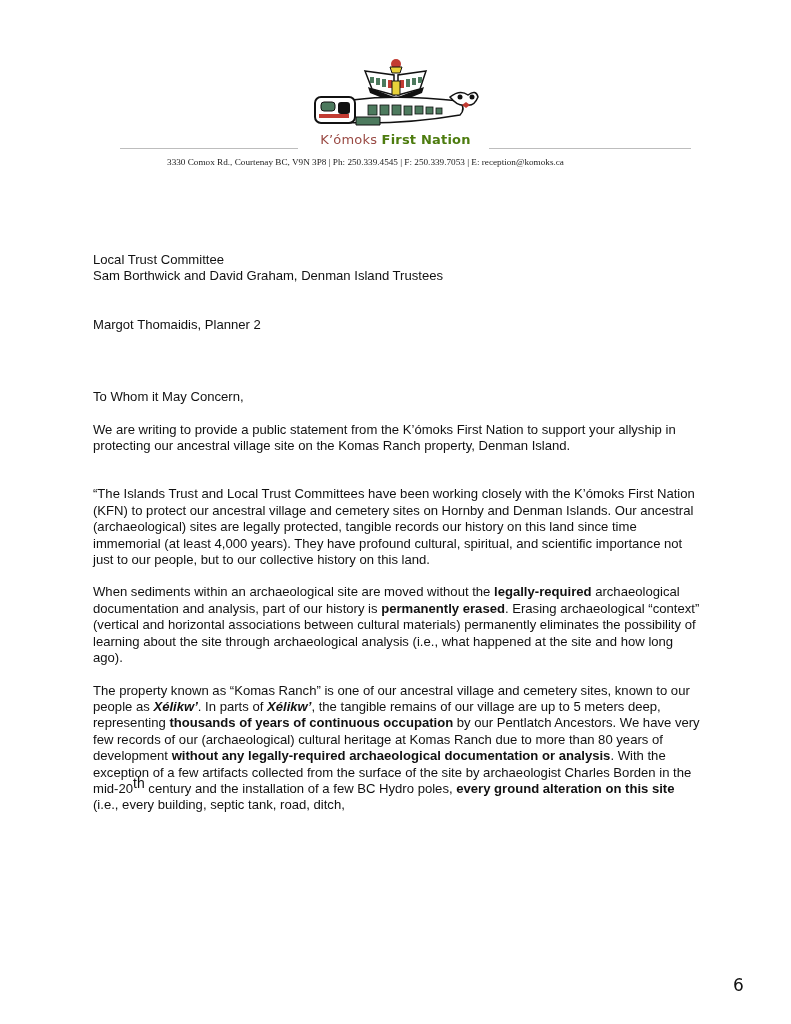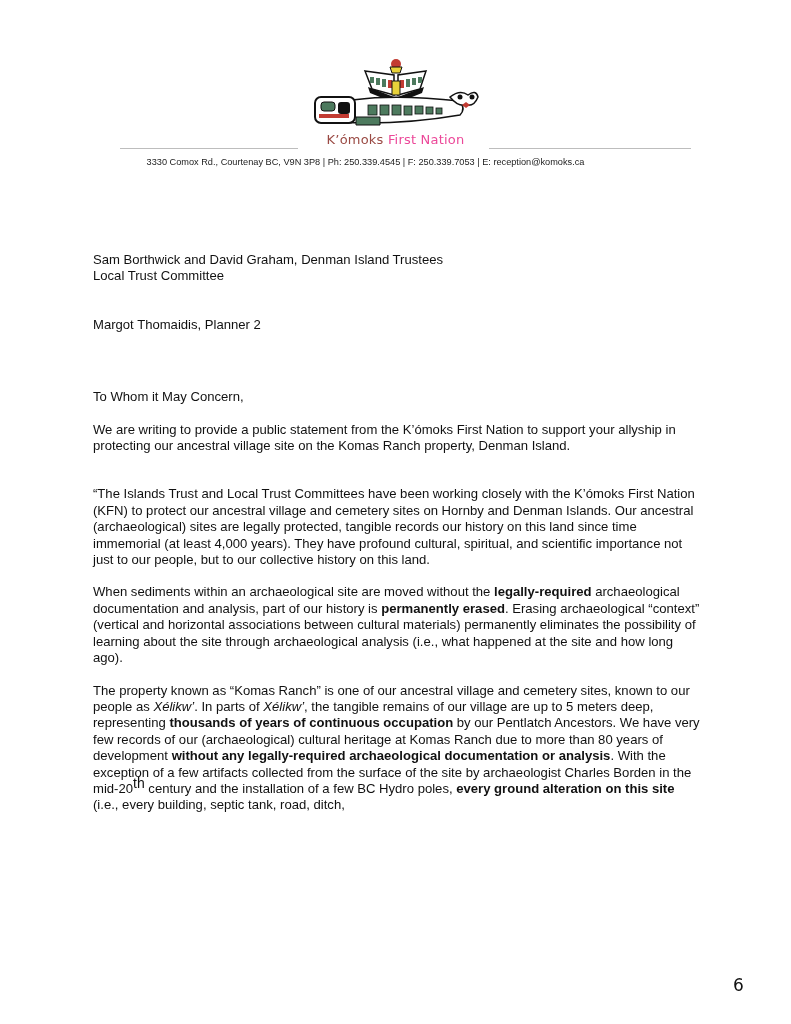--- a/index.html
+++ b/index.html
@@ -2,33 +2,33 @@
 <html><head>
 <meta charset="utf-8">
 <style>
   html, body { margin: 0; padding: 0; background: #ffffff; }
   body { width: 791px; height: 1024px; position: relative; overflow: hidden;
          font-family: "Liberation Sans", sans-serif; color: #111111; }
   .letterhead { position: absolute; left: 0; top: 0; width: 791px; height: 175px; }
   .logo { position: absolute; left: 310px; top: 55px; width: 170px; height: 75px; }
   .org-name { position: absolute; left: 0; width: 791px; top: 132px; text-align: center;
               font-family: "DejaVu Sans", sans-serif; font-size: 13px; color: #9a4a44; letter-spacing: 0.2px; }
-  .org-name b { font-weight: normal; color: #ec4899; }
+  .org-name b { font-weight: bold; color: #4d7c0f; }
   .rule { position: absolute; top: 148px; height: 1px; background: #bdbdbd; }
   .rule.left { left: 120px; width: 178px; }
   .rule.right { left: 489px; width: 202px; }
   .contact { position: absolute; left: 0; width: 731px; top: 157px; text-align: center;
-             font-family: Liberation Sans, sans-serif; font-size: 9.2px; color: #222; }
+             font-family: Liberation Serif, serif; font-size: 9.2px; color: #222; }
   .body { position: absolute; left: 93px; top: 220px; width: 610px; font-size: 13.1px; line-height: 16.4px; }
   .body p { margin: 0; }
   .gap-s { height: 16px; }
   .gap-m { height: 24px; }
   .gap-l { height: 32px; }
   b { font-weight: bold; }
-  i { font-style: italic; }
+  i { font-style: italic; font-weight: bold; }
   sup { font-size: 14px; line-height: 0; vertical-align: super; }
   .page-num { position: absolute; left: 733px; top: 975px; font-family: "DejaVu Sans", sans-serif; font-size: 17px; color: #111; }
 </style>
 </head>
 <body>
 
 <div class="letterhead">
   <svg class="logo" viewBox="0 0 170 75" xmlns="http://www.w3.org/2000/svg">
 
     <circle cx="86" cy="9" r="5" fill="#c23b32"></circle>
@@ -74,22 +74,22 @@
     <span>K’ómoks</span>
     <b>First Nation</b>
   </div>
   <div class="rule left"></div>
   <div class="rule right"></div>
   <div class="contact">3330 Comox Rd., Courtenay BC, V9N 3P8 | Ph: 250.339.4545 | F: 250.339.7053 | E: reception@komoks.ca</div>
 </div>
 
 <div class="body">
   <div class="gap-l"></div>
+  <p>Local Trust Committee</p>
   <p>Sam Borthwick and David Graham, Denman Island Trustees</p>
-  <p>Local Trust Committee</p>
   <div class="gap-s"></div>
   <div class="gap-s"></div>
   <p>Margot Thomaidis, Planner 2</p>
   <div class="gap-m"></div>
   <div class="gap-l"></div>
   <p>To Whom it May Concern,</p>
   <div class="gap-s"></div>
   <p>We are writing to provide a public statement from the K’ómoks First Nation to support your allyship in protecting our ancestral village site on the Komas Ranch property, Denman Island.</p>
   <div class="gap-s"></div>
   <div class="gap-s"></div>

